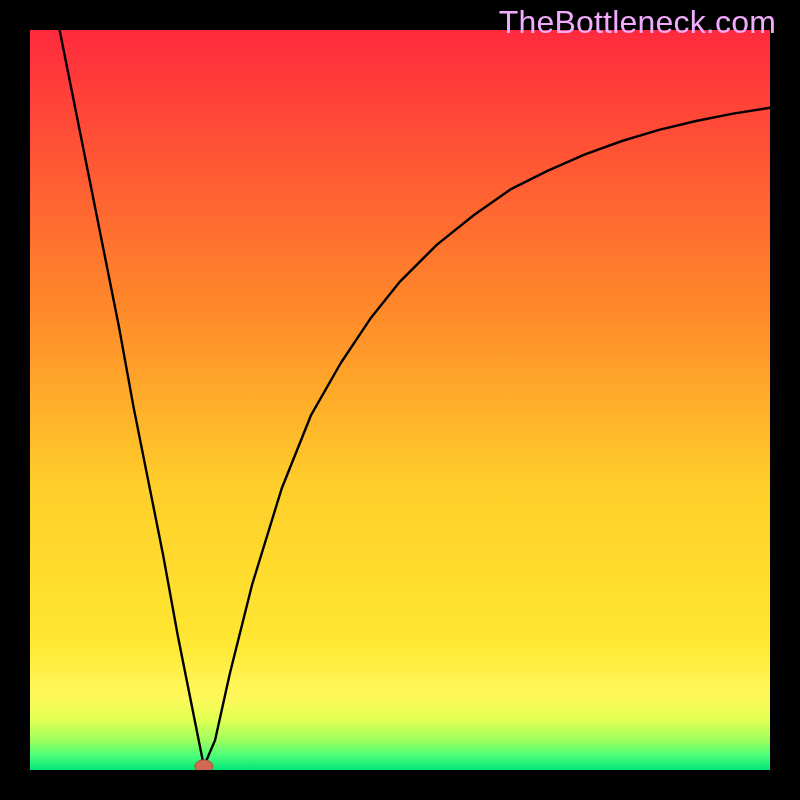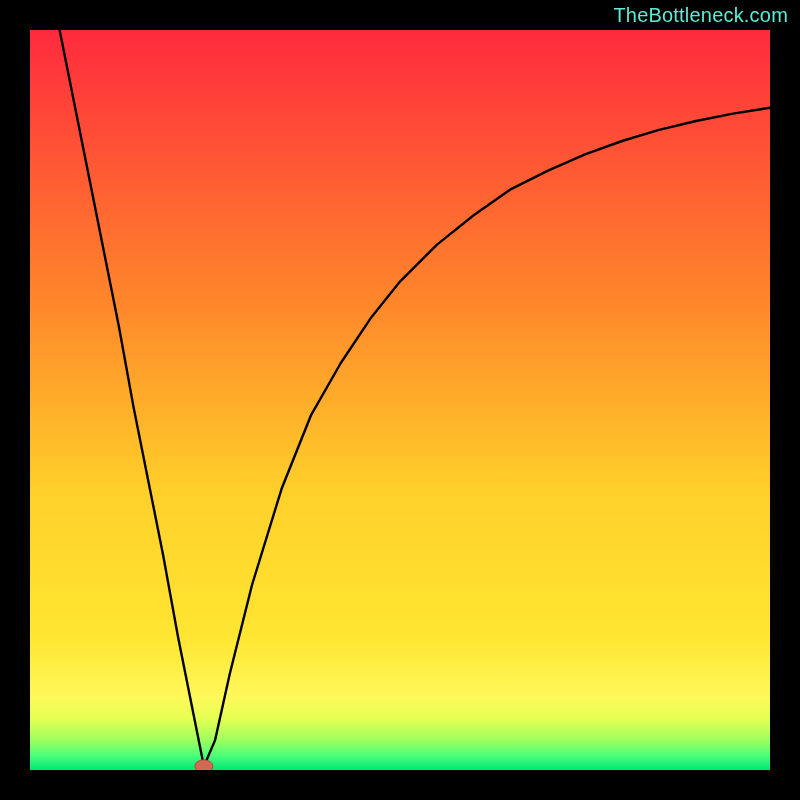--- a/index.html
+++ b/index.html
@@ -26,23 +26,23 @@
     overflow: hidden;
   }
   .plot svg {
     display: block;
     width: 740px;
     height: 740px;
   }
   .watermark {
     position: absolute;
     top: 4px;
-    right: 12px;
-    color: #5eead4;
-    font-size: 20px;
+    right: 24px;
+    color: #f0abfc;
+    font-size: 32px;
     font-weight: 500;
     letter-spacing: 0.2px;
     user-select: none;
   }
 </style>
 </head>
 <body>
 
 <div class="frame">
 

